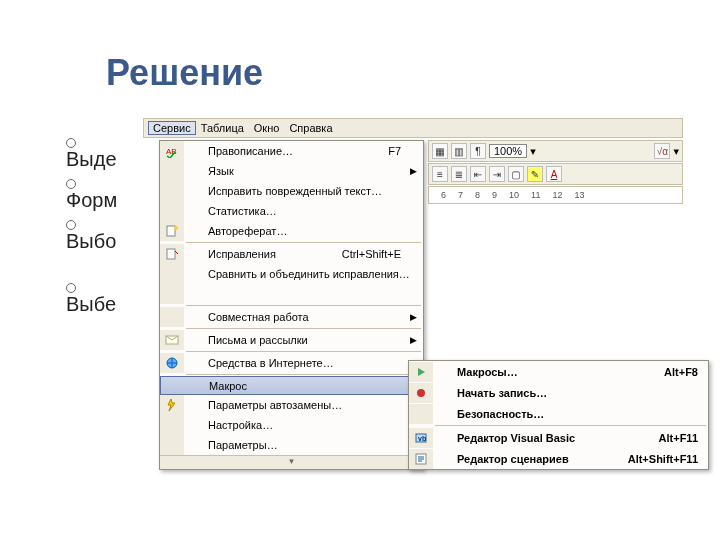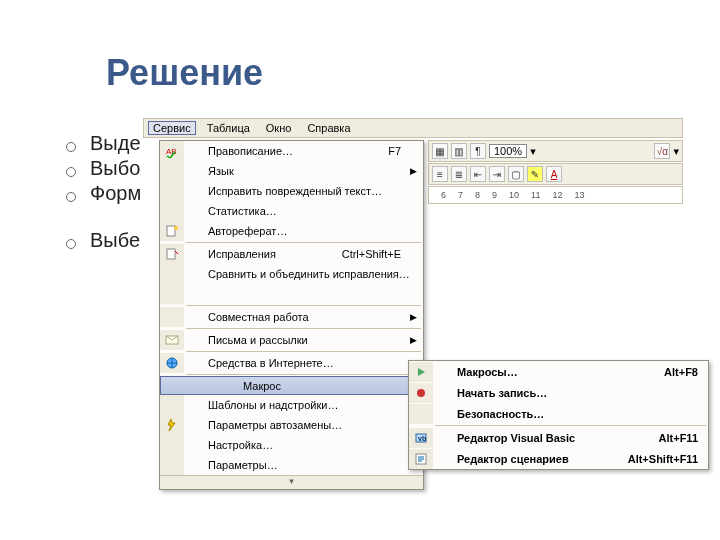--- a/index.html
+++ b/index.html
@@ -19,24 +19,25 @@
     color: #3b5a8a;
     font-weight: bold;
   }
   .bullets {
     position: absolute;
     top: 132px;
     left: 66px;
   }
   .bullet-row {
     display: flex;
-    align-items: center;
+    align-items: flex-start;
     margin-bottom: 2px;
     font-size: 20px;
     color: #222;
+    flex-direction: column;
   }
   .bullet-row .circ {
     width: 10px; height: 10px;
     border: 1.5px solid #666;
     border-radius: 50%;
     display: inline-block;
     margin-right: 14px;
     margin-top: 6px;
   }
   .bullet-row.spaced { margin-top: 24px; }
@@ -44,21 +45,20 @@
   .word-overlay {
     position: absolute;
     top: 118px;
     left: 143px;
     width: 540px;
     font-family: Tahoma, Arial, sans-serif;
     font-size: 11px;
   }
   .menubar {
     display: flex;
-    gap: 6px;
     background: #efebde;
     border: 1px solid #c8c0a8;
     padding: 2px 4px;
   }
   .menubar span {
     padding: 1px 5px;
     cursor: default;
   }
   .menubar .selected {
     background: #dee2ef;
@@ -146,21 +146,20 @@
   }
   .dropdown .sep {
     height: 1px;
     margin: 1px 2px 1px 26px;
     background: #c8c0a8;
   }
   .dropdown .row.highlight {
     background: linear-gradient(#cdd6ea, #b9c6e1);
     border: 1px solid #5a6b9e;
     height: 19px;
-    gap: 34px;
   }
   .dropdown .row.highlight .iconcol { background: transparent; }
   .dropdown .footer-chevrons {
     height: 14px;
     background: #efebde;
     text-align: center;
     font-size: 9px;
     color: #666;
     border-top: 1px solid #c8c0a8;
   }
@@ -183,25 +182,25 @@
 
 <div class="slide-title">Решение</div>
 
 <div class="bullets">
   <div class="bullet-row">
       <span class="circ"></span>
       <span>Выде</span>
     </div>
   <div class="bullet-row">
       <span class="circ"></span>
-      <span>Выбо</span>
+      <span>Форм</span>
     </div>
   <div class="bullet-row">
       <span class="circ"></span>
-      <span>Форм</span>
+      <span>Выбо</span>
     </div>
   <div class="bullet-row spaced">
       <span class="circ"></span>
       <span>Выбе</span>
     </div>
 </div>
 
 <div class="word-overlay">
 
   <div class="menubar">
@@ -323,24 +322,20 @@
         </div>
         <div class="lbl">Средства в Интернете…</div>
       </div>
       <div class="sep"></div>
       <div class="row highlight">
         <div class="iconcol"></div>
         <div class="lbl">Макрос</div>
         <div class="arrow">▶</div>
       </div>
       <div class="row">
-        <div class="iconcol"></div>
-        <div class="lbl">Шаблоны и надстройки…</div>
-      </div>
-      <div class="row">
         <div class="iconcol">
           <svg width="14" height="14">
             <path d="M6 1 L3 7 h3 l-2 6 l6 -8 h-3 z" fill="#fc0" stroke="#a80"></path>
           </svg>
         </div>
         <div class="lbl">Параметры автозамены…</div>
       </div>
       <div class="row">
         <div class="iconcol"></div>
         <div class="lbl">Настройка…</div>

